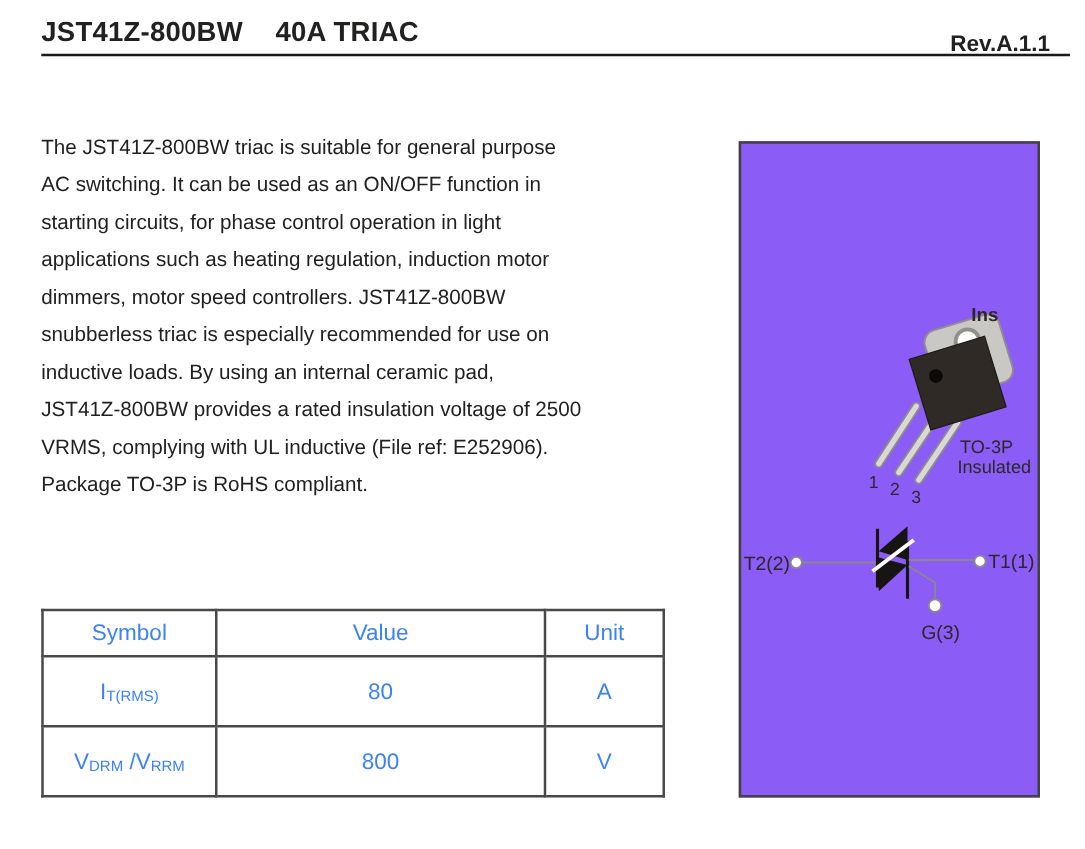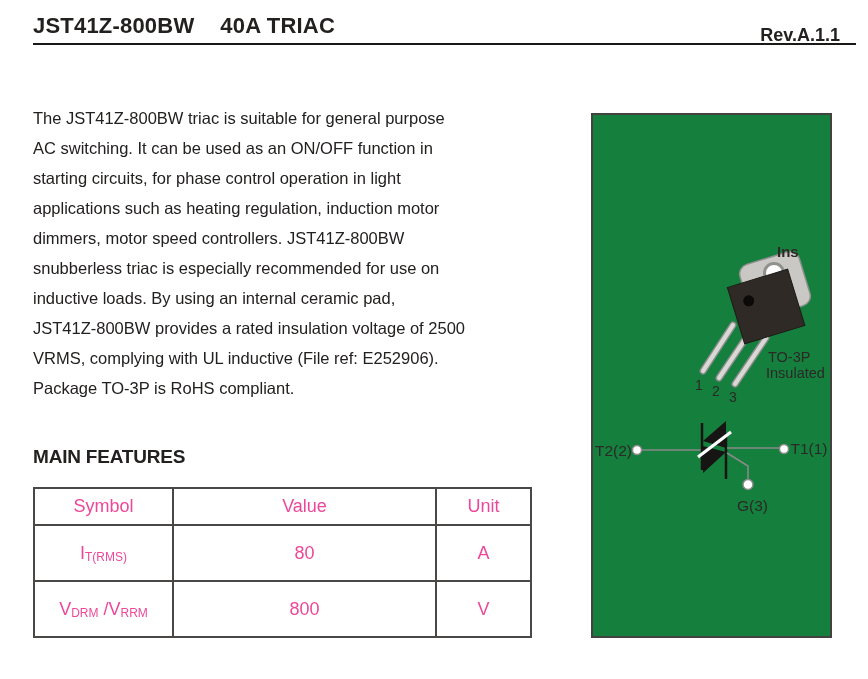--- a/index.html
+++ b/index.html
@@ -21,27 +21,27 @@
   .desc-body{position:absolute;left:33px;top:103px;font-size:16.5px;line-height:30px;
              white-space:nowrap;}
 
   .features-heading{position:absolute;left:33px;top:446px;font-size:19px;font-weight:bold;
                     letter-spacing:-0.2px;}
 
   table.features{position:absolute;left:33px;top:487px;width:497px;height:151px;
                  border-collapse:collapse;table-layout:fixed;}
   table.features th,table.features td{
     border:2px solid #4a4846;text-align:center;vertical-align:middle;
-    font-size:18px;font-weight:normal;padding:0;height:35px;color:#ec4899;}
+    font-size:18px;font-weight:normal;padding:0;height:35px;color:#3b82f6;}
   td.sym{font-size:18px;}
   .sub{font-size:12px;vertical-align:-2px;}
   .sub-roman{font-size:11px;font-family:"DejaVu Serif",serif;vertical-align:-2px;}
 
   .package-box{position:absolute;left:591px;top:113px;width:237px;height:521px;
-               border:2px solid #444240;background:#15803d;}
+               border:2px solid #444240;background:#8b5cf6;}
   .package-box svg{display:block;}
   text{fill:#2b2826;font-family:"Liberation Sans",sans-serif;}
 </style>
 </head>
 <body>
 
 <div class="page">
 
   <div class="title">
     <span>JST41Z-800BW</span><span class="type">40A TRIAC</span>
@@ -55,21 +55,20 @@
     <div>starting circuits, for phase control operation in light</div>
     <div>applications such as heating regulation, induction motor</div>
     <div>dimmers, motor speed controllers. JST41Z-800BW</div>
     <div>snubberless triac is especially recommended for use on</div>
     <div>inductive loads. By using an internal ceramic pad,</div>
     <div>JST41Z-800BW provides a rated insulation voltage of 2500</div>
     <div>VRMS, complying with UL inductive (File ref: E252906).</div>
     <div>Package TO-3P is RoHS compliant.</div>
   </div>
 
-  <div class="features-heading">MAIN FEATURES</div>
 
   <table class="features">
     <colgroup>
         <col style="width:139px">
         <col style="width:263px">
         <col style="width:95px">
       </colgroup>
     <thead>
       <tr>
         <th>Symbol</th>

